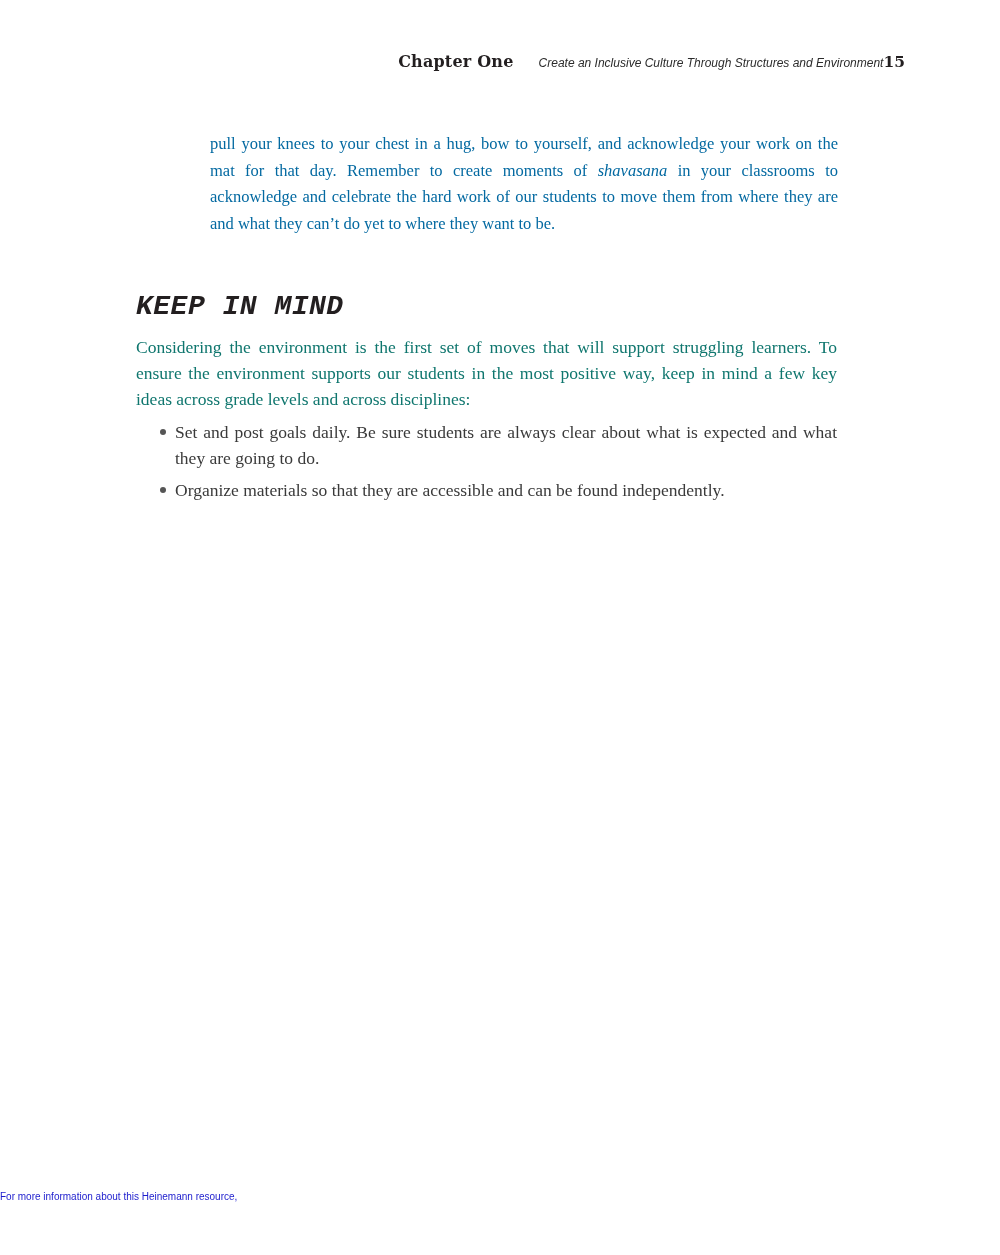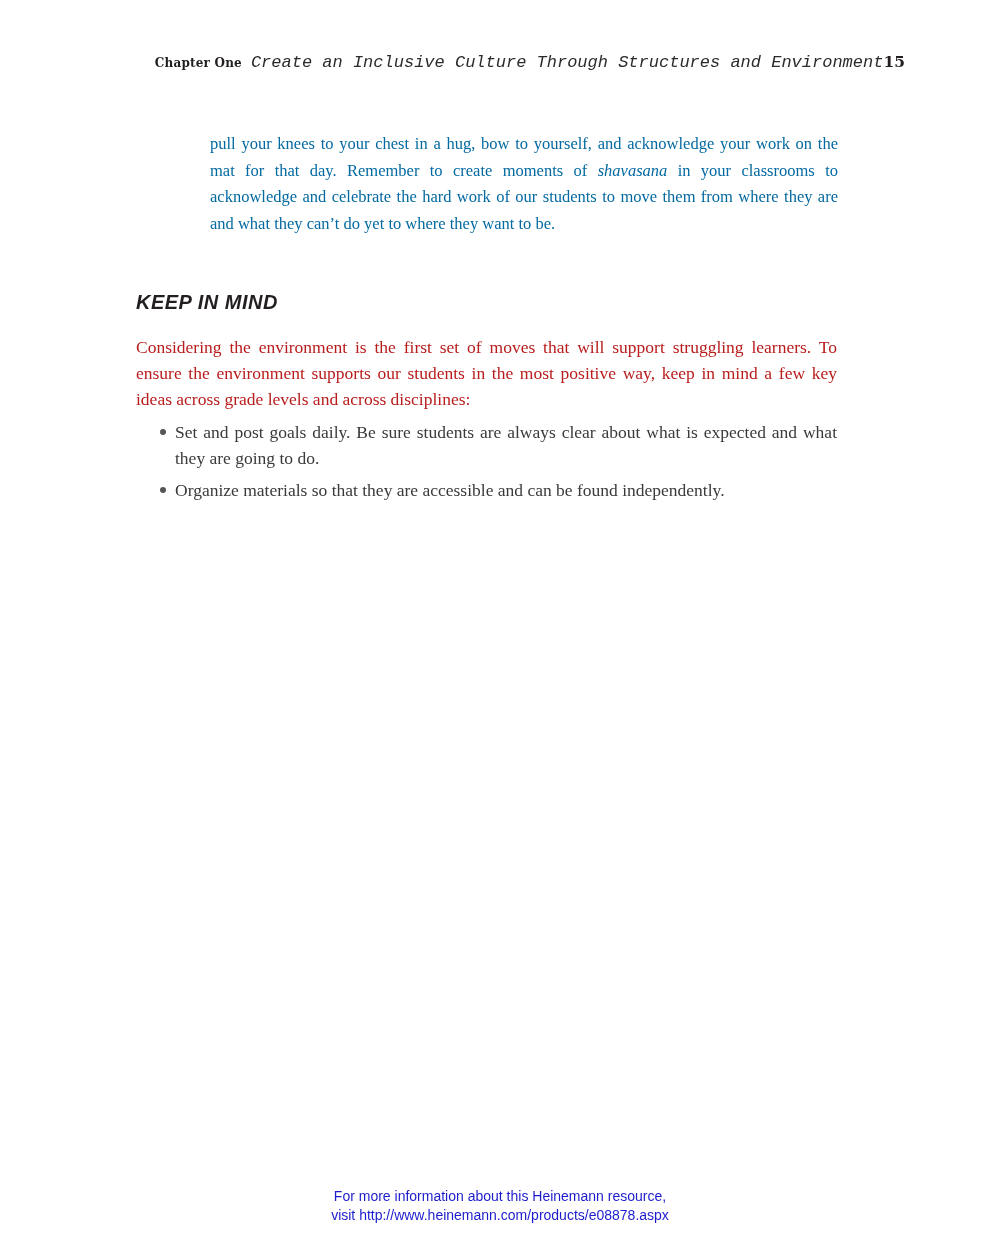--- a/index.html
+++ b/index.html
@@ -19,28 +19,28 @@
     top: 52px;
     right: 95px;
     display: flex;
     align-items: baseline;
     white-space: nowrap;
     color: #231f20;
   }
   .chapter-label {
     font-family: "DejaVu Serif", serif;
     font-weight: bold;
-    font-size: 12px;
+    font-size: 16px;
     letter-spacing: 0.2px;
   }
   .chapter-title {
-    font-family: Liberation Mono, monospace;
+    font-family: Liberation Sans, sans-serif;
     font-style: italic;
-    font-size: 17px;
-    margin-left: 9px;
+    font-size: 12px;
+    margin-left: 25px;
     color: #2b2b2b;
   }
   .page-number {
     font-family: "DejaVu Serif", serif;
     font-weight: bold;
     font-size: 15.5px;
   }
 
   
   .intro-para {
@@ -54,38 +54,38 @@
     color: #0369a1;
     text-align: justify;
   }
   .intro-para .ital { font-style: italic; }
 
   
   .section-heading {
     position: absolute;
     left: 136px;
     top: 291px;
-    font-family: Liberation Sans, sans-serif;
+    font-family: Liberation Mono, monospace;
     font-weight: bold;
     font-style: italic;
-    font-size: 20px;
+    font-size: 28px;
     letter-spacing: 0.5px;
     color: #231f20;
   }
 
   
   .body-para {
     position: absolute;
     left: 136px;
     top: 334px;
     width: 701px;
     font-family: "Liberation Serif", serif;
     font-size: 17.5px;
     line-height: 26px;
-    color: #b91c1c;
+    color: #0f766e;
     text-align: justify;
   }
 
   
   .bullet-list {
     position: absolute;
     left: 136px;
     top: 419px;
     width: 701px;
     list-style: none;
@@ -109,23 +109,23 @@
     border-radius: 50%;
     background: #555555;
   }
 
   
   .footer {
     position: absolute;
     left: 0;
     top: 1187px;
     width: 100%;
-    text-align: center;
+    text-align: left;
     font-family: "Liberation Sans", sans-serif;
-    font-size: 14px;
+    font-size: 10px;
     line-height: 19px;
     color: #1c1ccd;
   }
   .footer a {
     color: #1c1ccd;
     text-decoration: none;
     cursor: pointer;
   }
 </style>
 </head>
@@ -151,16 +151,15 @@
       <span>Set and post goals daily. Be sure students are always clear about what is expected and what they are going to do.</span>
     </li>
     <li>
       <span class="bullet-dot"></span>
       <span>Organize materials so that they are accessible and can be found independently.</span>
     </li>
   </ul>
 
   <div class="footer">
     <div>For more information about this Heinemann resource,</div>
-    <div><span>visit </span><a>http://www.heinemann.com/products/e08878.aspx</a></div>
   </div>
 
 </div>
 
 </body></html>

